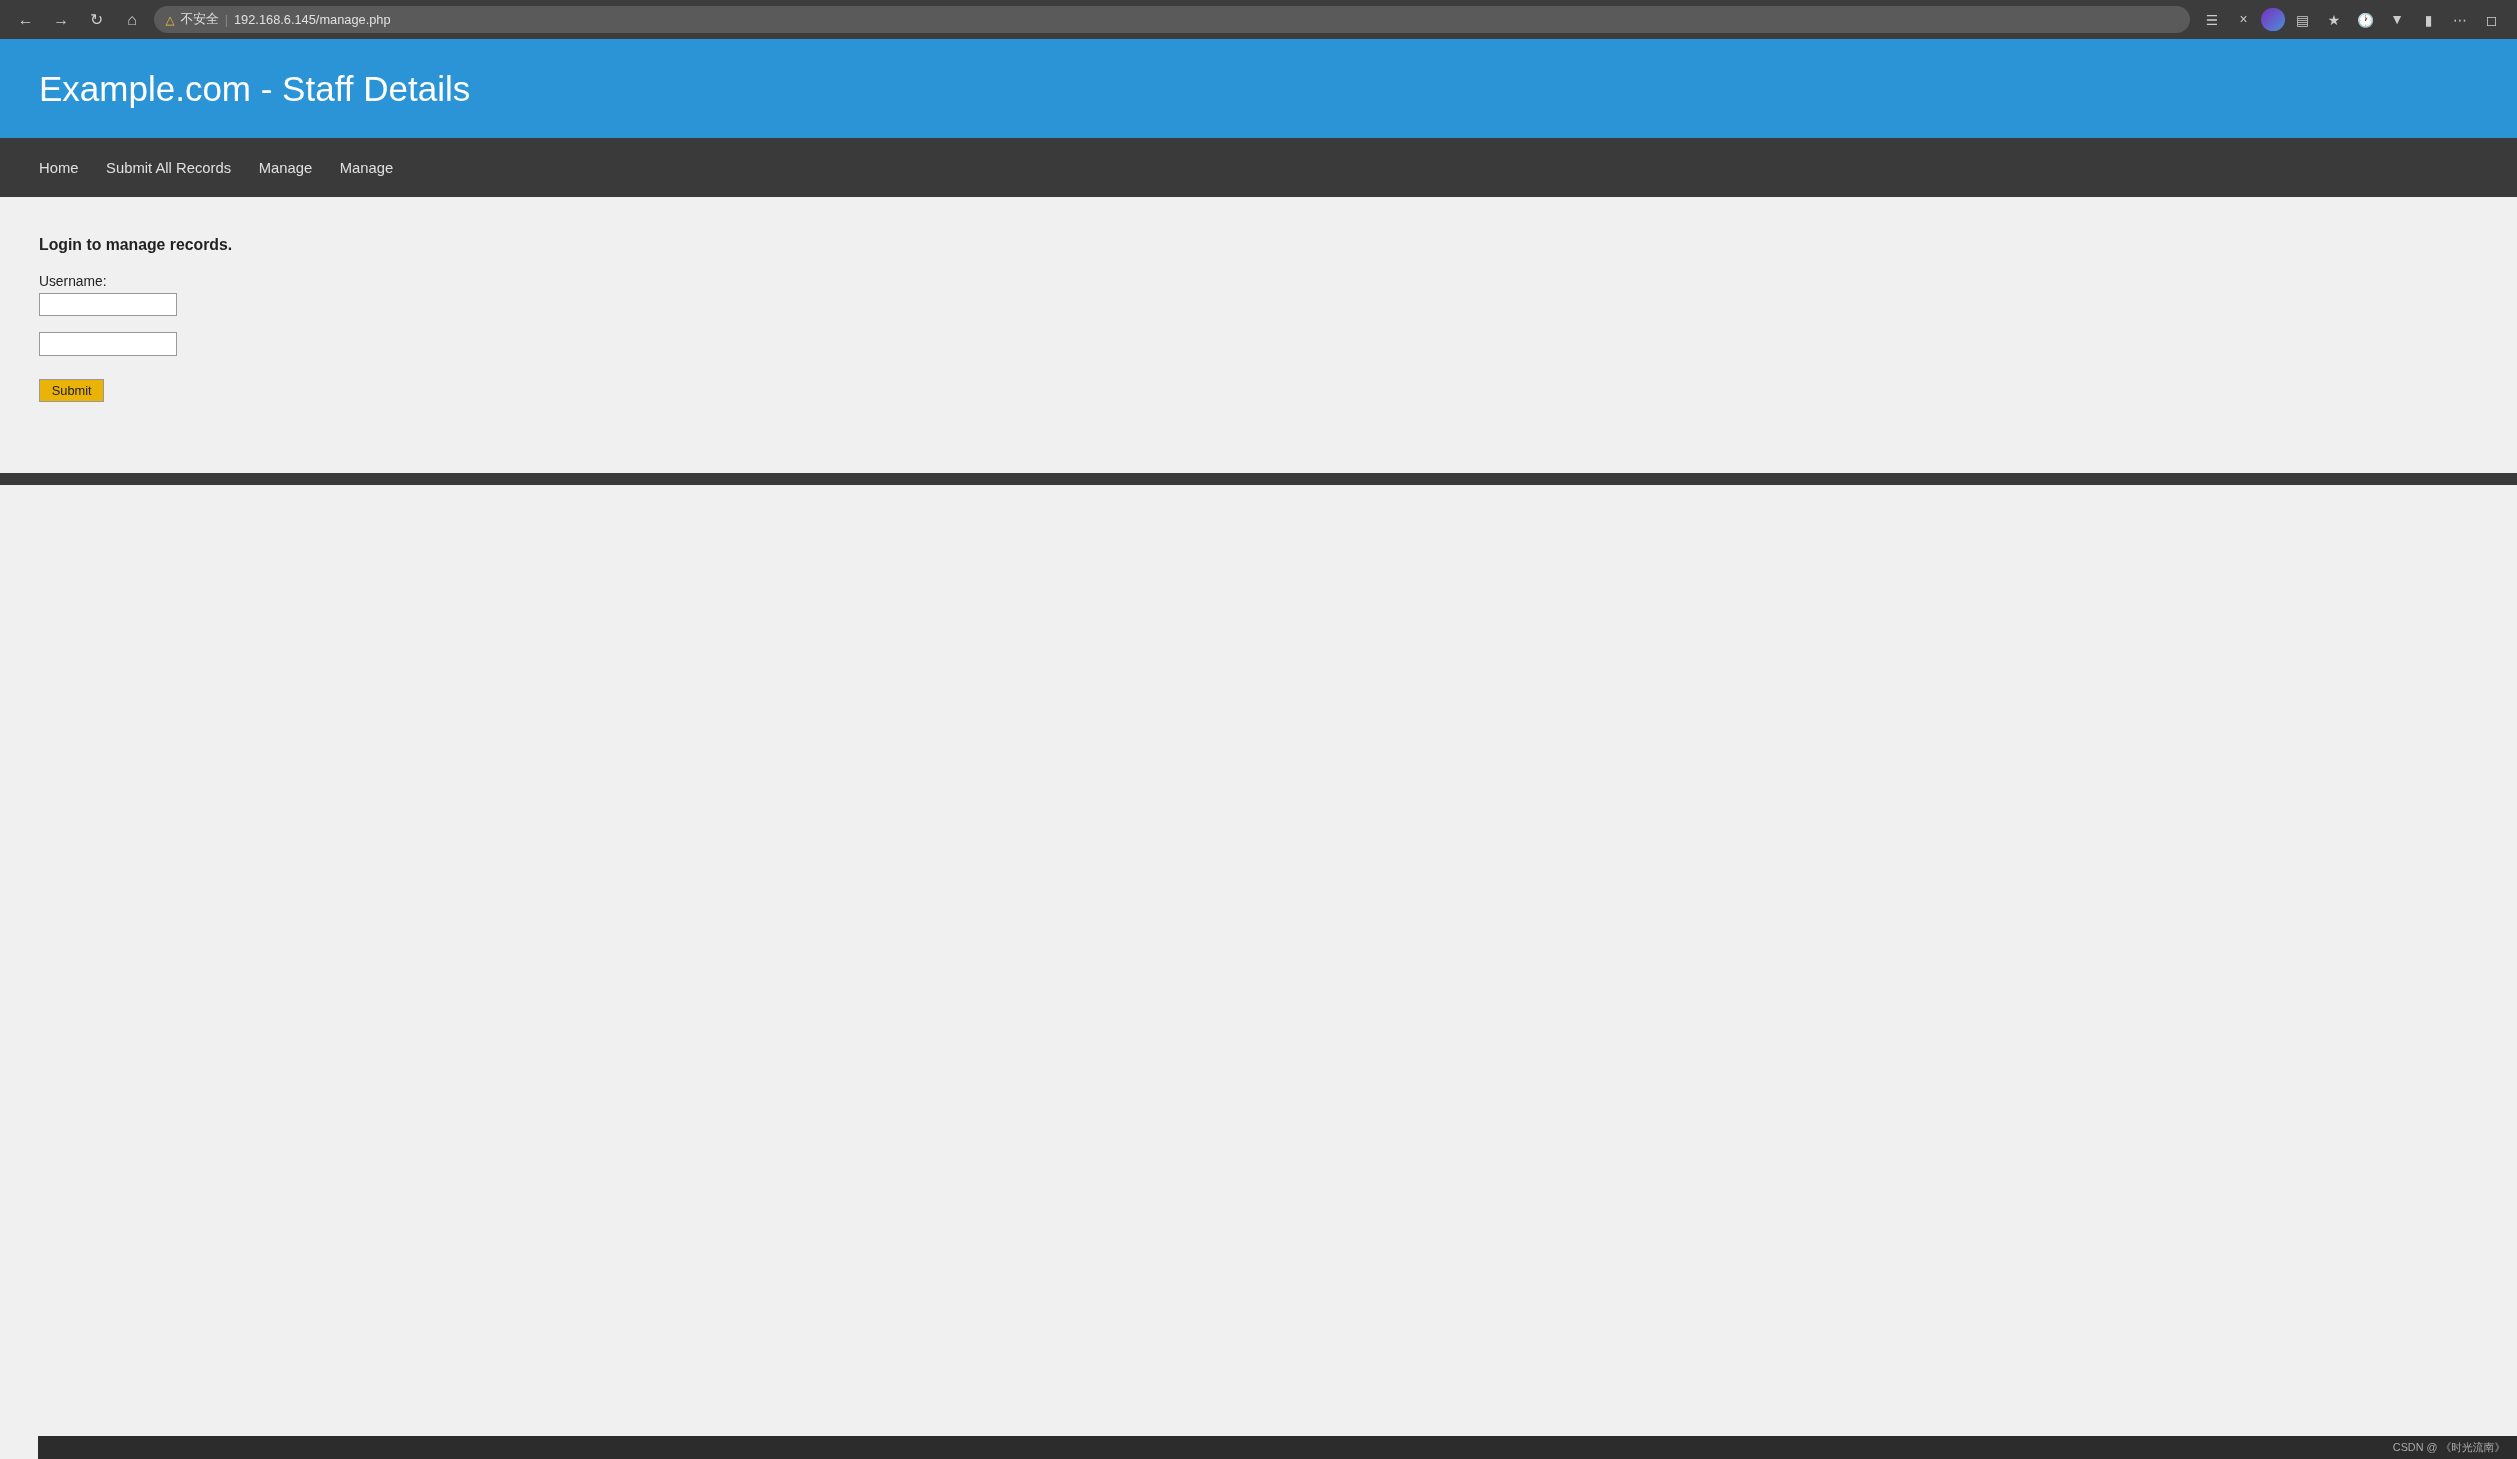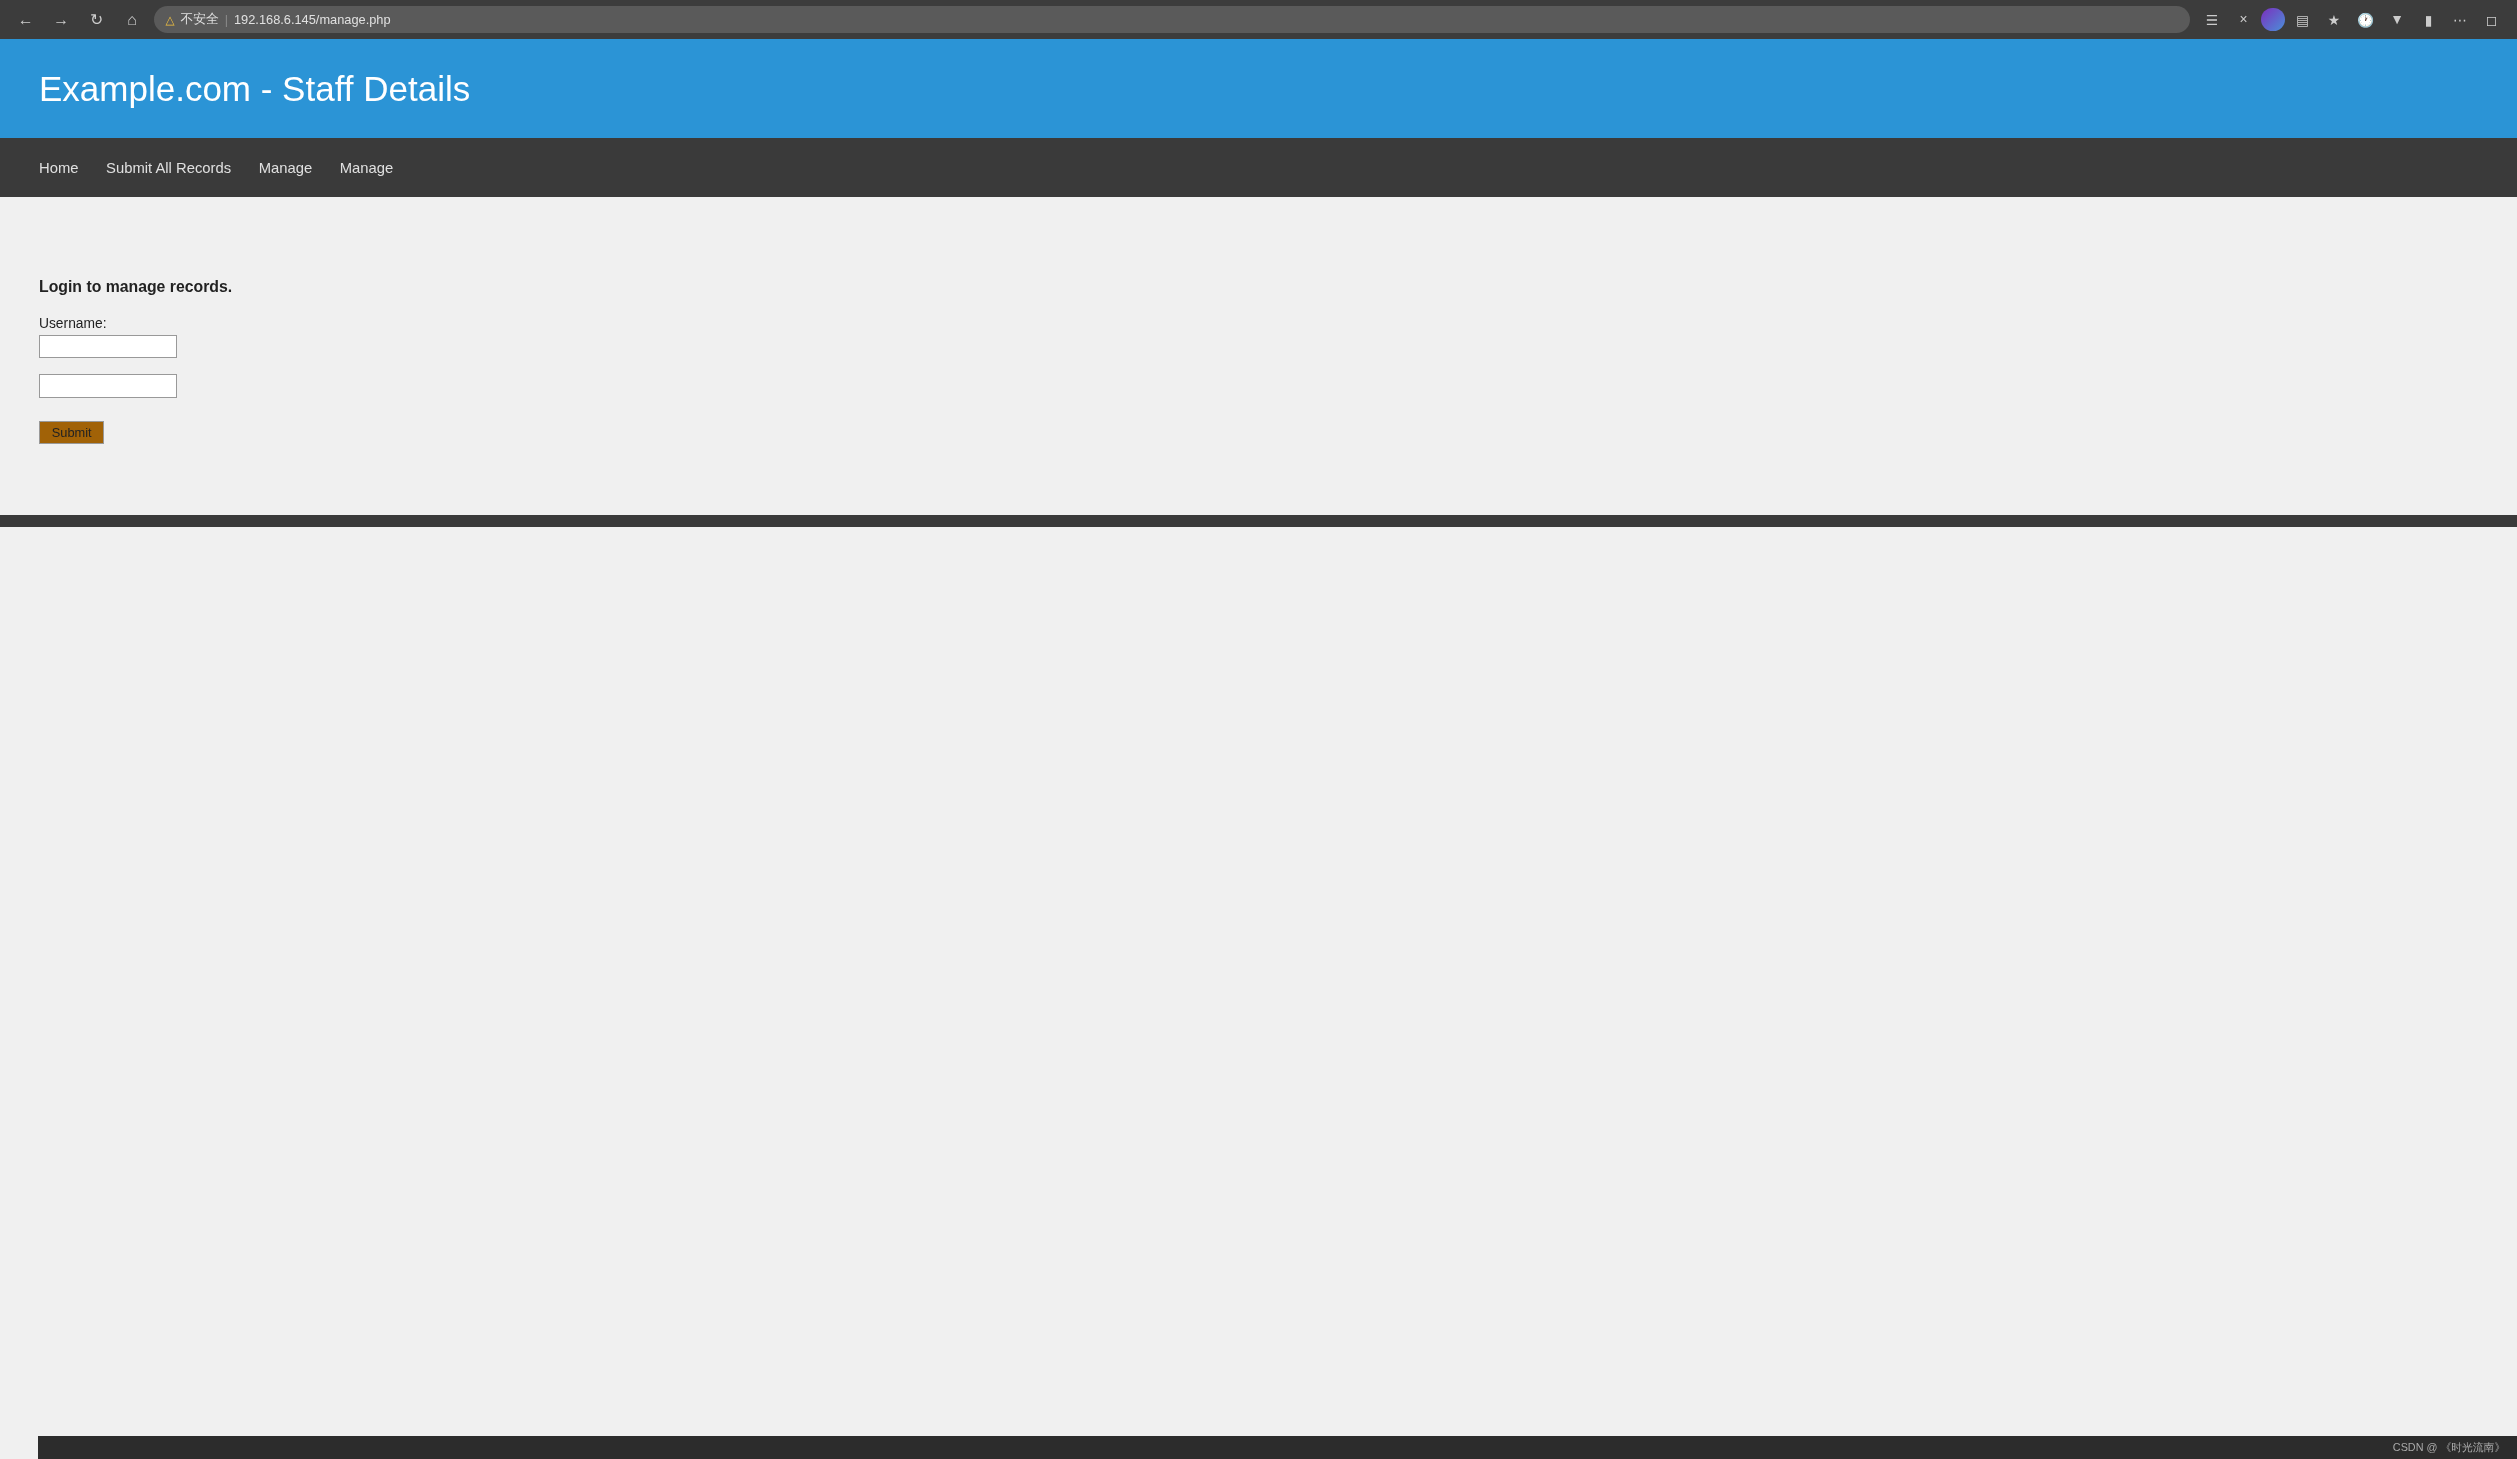--- a/index.html
+++ b/index.html
@@ -116,21 +116,20 @@
       text-decoration: none;
       font-size: 14.8px;
       margin-right: 27.6px;
       cursor: pointer;
     }
 
     .page-content {
       background-color: #f0f0f0;
       min-height: 276px;
       padding: 39px 39px;
-      margin-top: 42px;
     }
 
     .login-section {
       margin-left: 0;
     }
 
     .login-title {
       font-size: 15.8px;
       font-weight: bold;
       color: #222;
@@ -154,21 +153,21 @@
       height: 23.6px;
       border: 1px solid #999;
       background: white;
       padding: 2px 3.9px;
       font-size: 12.8px;
     }
 
     .submit-btn {
       margin-top: 7.9px;
       padding: 3px 11.8px;
-      background-color: #a16207;
+      background-color: #eab308;
       border: 1px solid #999;
       cursor: pointer;
       font-size: 12.8px;
       color: #222;
     }
 
     .page-footer-bar {
       background-color: #3a3a3a;
       height: 11.8px;
     }

